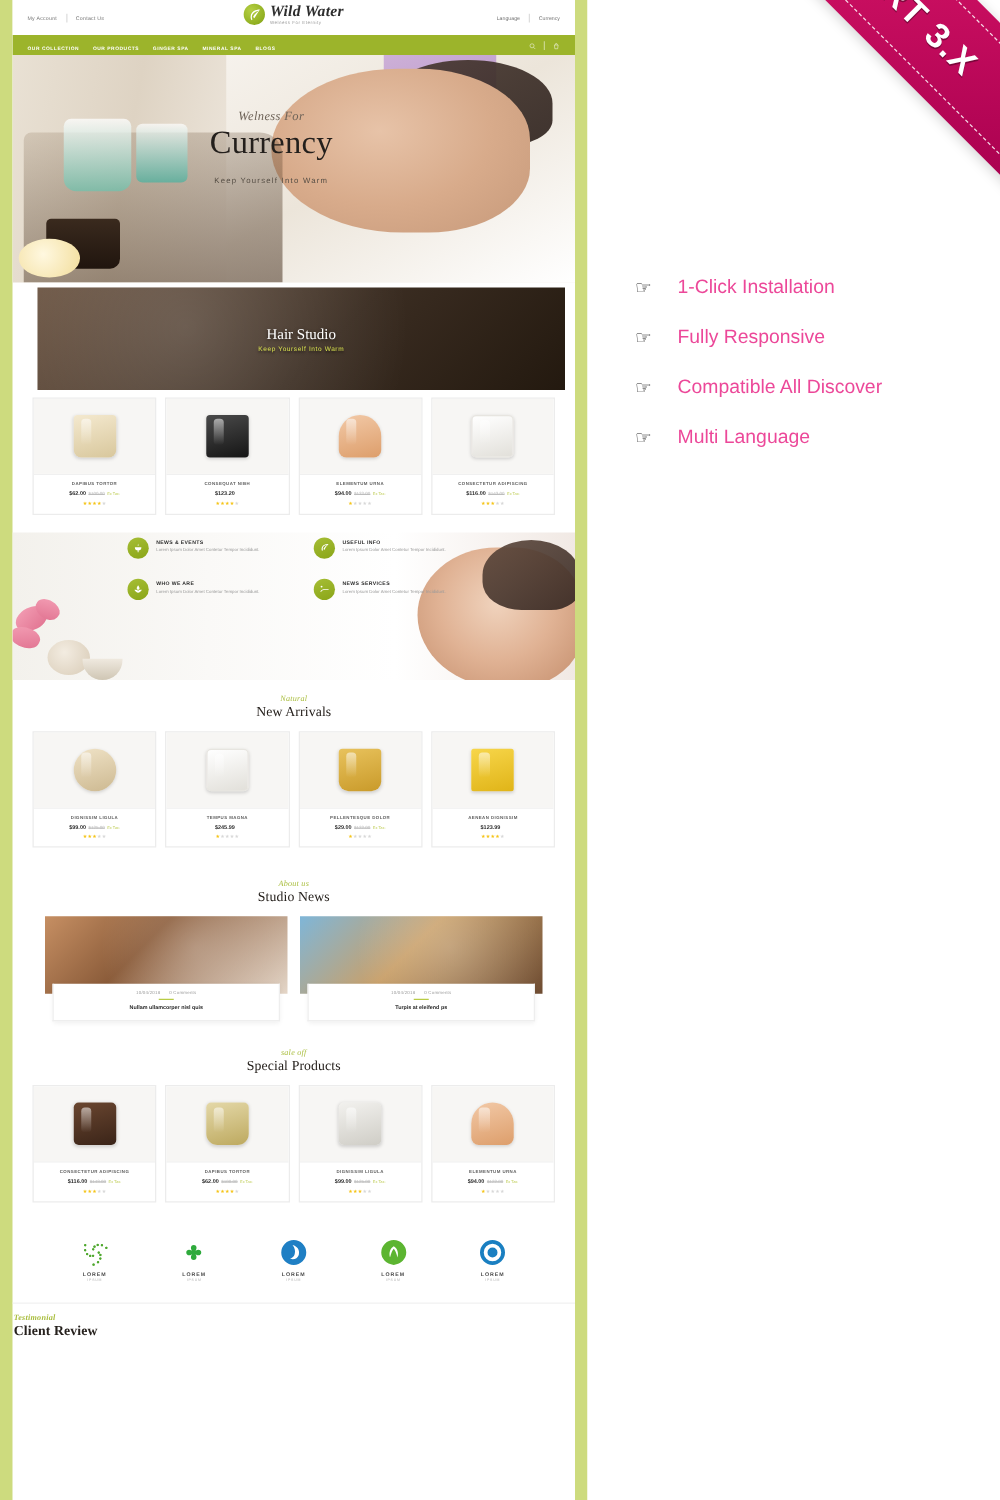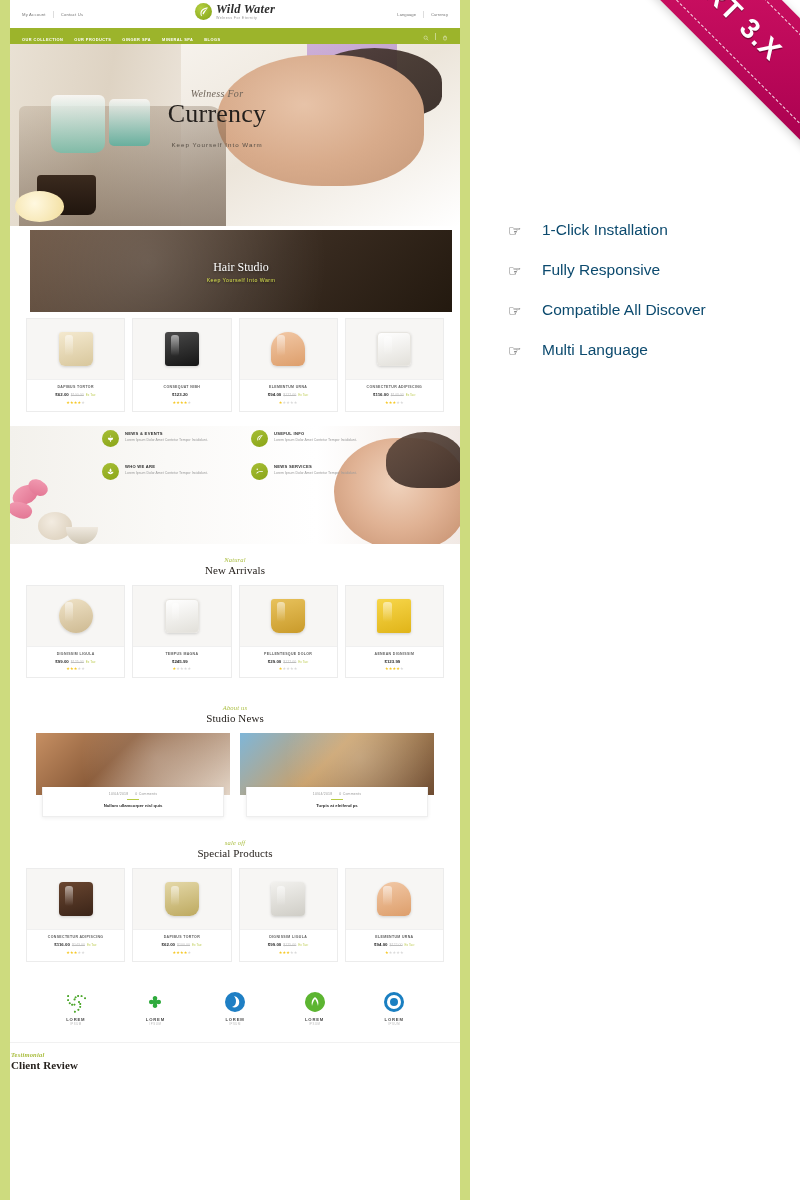--- a/index.html
+++ b/index.html
@@ -311,21 +311,21 @@
   .ribbon-text {
     font-size:28px; font-weight:bold; color:#fff; letter-spacing:1.4px;
     text-shadow:1px 1px 0 rgba(0,0,0,.35);
     white-space:nowrap;
   }
   .feature-list { position:absolute; left:38px; top:210px; width:270px; }
   .feature {
     display:flex; align-items:center; gap:16px; height:40px;
   }
   .feature-icon { width:18px; font-size:15px; color:#1c1c1c; line-height:1; }
-  .feature-label { font-size:15.5px; color:#0c4a6e; }
+  .feature-label { font-size:15.5px; color:#ec4899; }
 </style>
 </head>
 <body>
 
 <div id="site-preview">
   <div class="page-canvas">
 
     <div class="top-bar">
       <div class="top-links">
         <a href="#">My Account</a>

